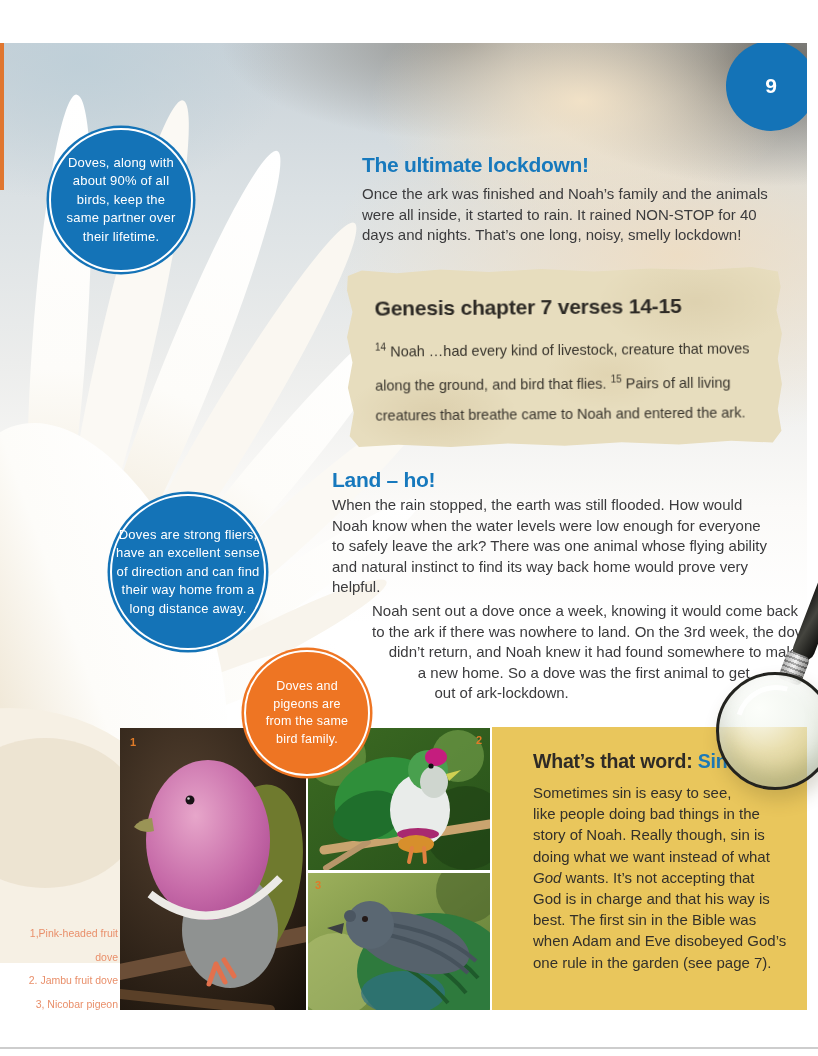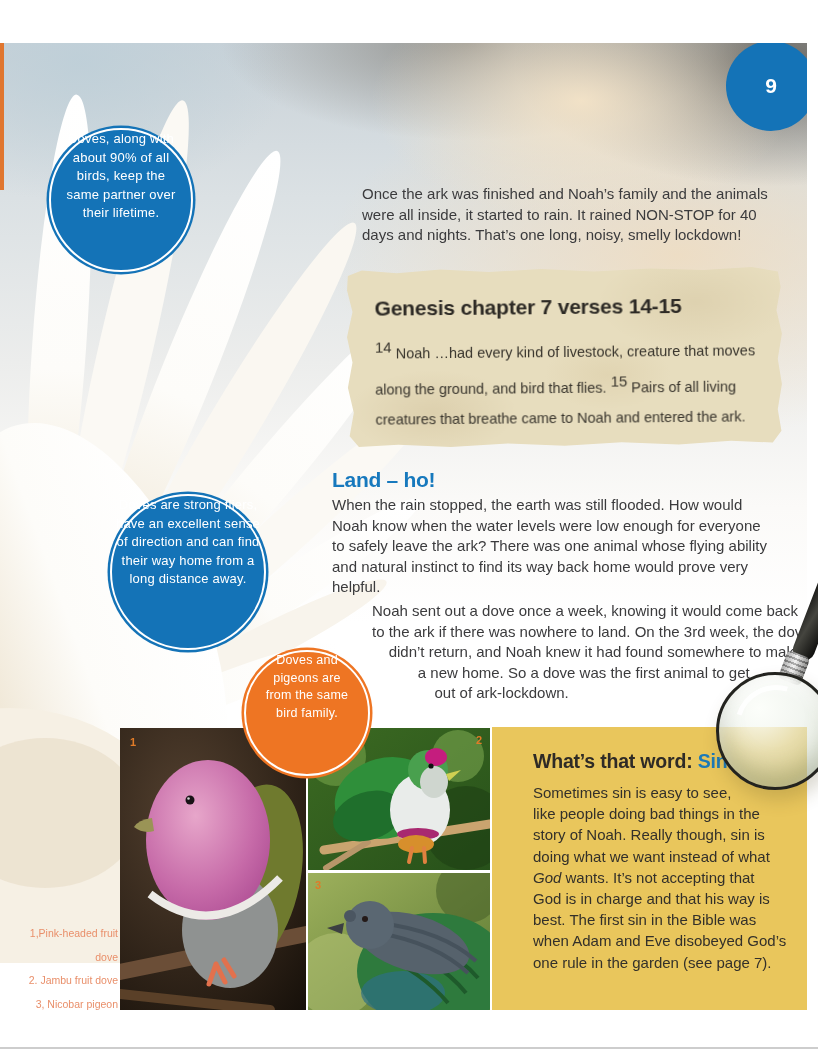--- a/index.html
+++ b/index.html
@@ -21,21 +21,21 @@
 
   .left-bar{position:absolute;left:0;top:0;width:4px;height:147px;background:#e0762f;}
 
   
   .page-badge{position:absolute;left:726px;top:-2px;width:90px;height:90px;border-radius:50%;
     background:#1473b7;display:flex;align-items:center;justify-content:center;}
   .page-num{color:#ffffff;font-size:21px;font-weight:bold;}
 
   
   .fact{border-radius:50%;background:#1473b7;border:2px solid #ffffff;
-    box-shadow:0 0 0 2.5px #1473b7;display:flex;justify-content:center;
+    box-shadow:0 0 0 2.5px #1473b7;display:flex;align-items:center;justify-content:center;
     color:#ffffff;text-align:center;letter-spacing:0.2px;}
   .fact-text{white-space:pre-line;}
   .fact1{left:49px;top:85px;width:140px;height:140px;font-size:13px;line-height:18.5px;}
   .fact2{left:110px;top:451px;width:152px;height:152px;font-size:13px;line-height:18.5px;}
   .fact3{left:244px;top:607px;width:122px;height:122px;font-size:12.5px;line-height:17.5px;
     background:#ee7523;box-shadow:0 0 0 2.5px #ee7523;z-index:6;}
 
   
   .h-blue{color:#1779bd;font-weight:bold;font-size:21px;letter-spacing:-0.3px;}
   .body-txt{color:#3b3b3d;font-size:15px;line-height:20.5px;white-space:pre-line;}
@@ -49,21 +49,21 @@
   .genesis{left:345px;top:224px;width:438px;height:180px;transform:rotate(-0.5deg);
     background:
       radial-gradient(ellipse 120px 60px at 20% 80%, rgba(189,168,124,0.25), rgba(189,168,124,0) 70%),
       radial-gradient(ellipse 140px 70px at 80% 20%, rgba(189,168,124,0.22), rgba(189,168,124,0) 70%),
       radial-gradient(ellipse 90px 50px at 60% 60%, rgba(210,192,150,0.3), rgba(210,192,150,0) 70%),
       #e7ddbe;
     filter:drop-shadow(2px 3px 4px rgba(80,70,50,0.35));
     clip-path:polygon(0.8% 4%,4% 1%,12% 2.6%,22% 0.8%,33% 2.4%,45% 1%,57% 2.6%,70% 1.2%,82% 2.4%,93% 0.9%,99% 3.5%,99.6% 12%,98.6% 25%,99.8% 38%,98.8% 52%,99.7% 66%,98.7% 80%,99.5% 92%,97.5% 98.5%,88% 97.4%,76% 99.2%,63% 97.6%,50% 99.3%,37% 97.8%,24% 99.4%,12% 97.9%,3% 99%,0.9% 93%,1.9% 80%,0.6% 66%,1.7% 52%,0.5% 38%,1.8% 24%,0.6% 12%);}
   .genesis-title{position:absolute;left:30px;top:28px;font-size:21px;font-weight:bold;color:#2d2a25;letter-spacing:-0.2px;}
   .genesis-verse{position:absolute;left:30px;top:64px;width:400px;font-size:14.5px;line-height:30px;color:#39352d;white-space:pre-line;}
-  .vs{font-size:15px;vertical-align:super;letter-spacing:0;}
+  .vs{font-size:10px;vertical-align:super;letter-spacing:0;}
 
   
   .photo{overflow:hidden;}
   .photo1{left:120px;top:685px;width:186px;height:282px;z-index:2;}
   .photo2{left:308px;top:685px;width:182px;height:142px;z-index:2;}
   .photo3{left:308px;top:830px;width:182px;height:137px;z-index:2;}
   .photo-num{position:absolute;color:#e07b28;font-size:11px;font-weight:bold;z-index:3;}
   .num1{left:10px;top:8px;}
   .num2{right:8px;top:6px;}
   .num3{left:7px;top:6px;}
@@ -168,20 +168,21 @@
 their way home from a
 long distance away.</div>
     </div>
     <div class="fact fact3 abs">
       <div class="fact-text">Doves and
 pigeons are
 from the same
 bird family.</div>
     </div>
 
+    <div class="h-blue h-lockdown abs">The ultimate lockdown!</div>
     <div class="body-txt p-lockdown abs">Once the ark was finished and Noah’s family and the animals
 were all inside, it started to rain. It rained NON-STOP for 40
 days and nights. That’s one long, noisy, smelly lockdown!</div>
 
     <div class="genesis abs">
       <div class="genesis-title">Genesis chapter 7 verses 14-15</div>
       <div class="genesis-verse"><sup class="vs">14</sup><span> Noah …had every kind of livestock, creature that moves
 along the ground, and bird that flies. </span><sup class="vs">15</sup><span> Pairs of all living
 creatures that breathe came to Noah and entered the ark.</span></div>
     </div>

